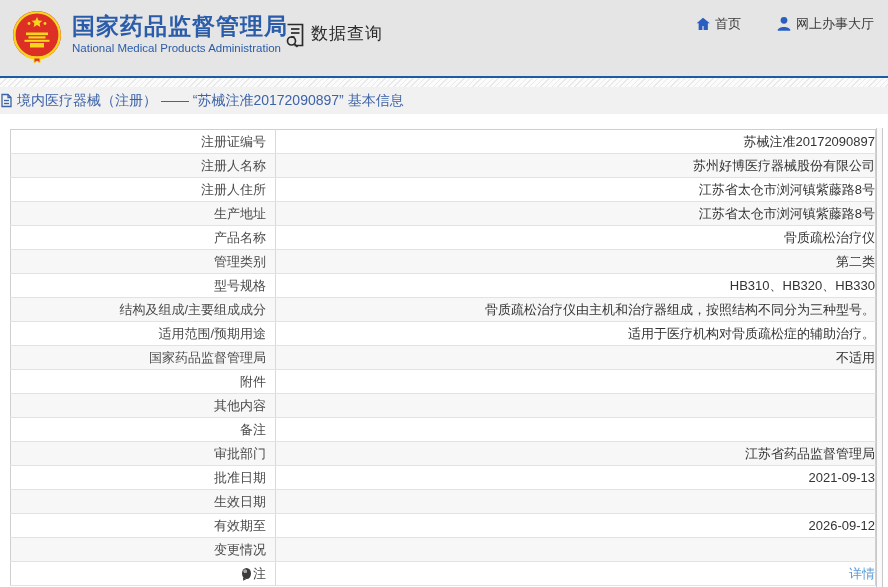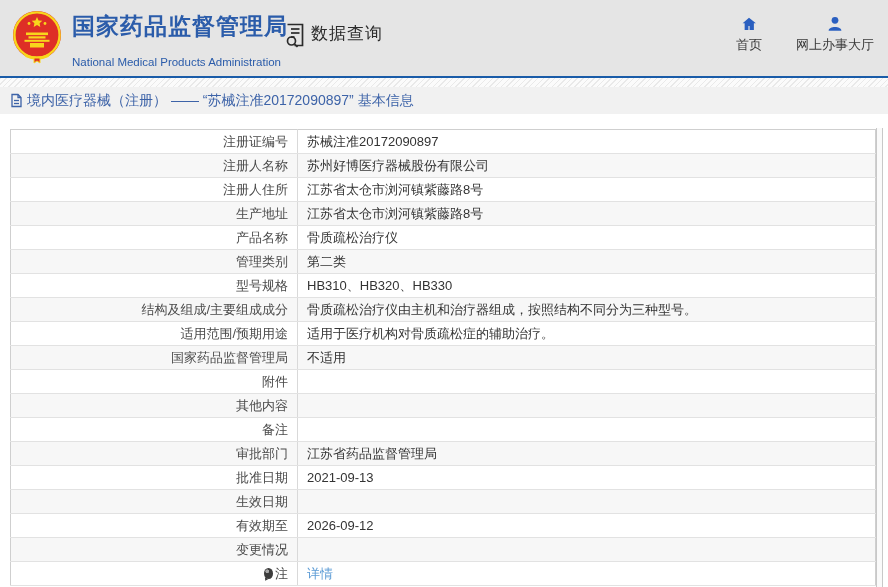--- a/index.html
+++ b/index.html
@@ -15,45 +15,45 @@
   }
   *{box-sizing:border-box;margin:0;padding:0;}
   html,body{width:888px;height:587px;overflow:hidden;background:#fff;
     font-family:"Liberation Sans","DejaVu Sans",sans-serif;color:#333;}
 
   
   .header{position:relative;height:76px;background:#e5e5e5;}
   .emblem{position:absolute;left:10px;top:9px;width:54px;height:56px;}
   .title-block{position:absolute;left:72px;top:13px;}
   .site-title{font-size:23px;font-weight:bold;color:var(--brand-blue);letter-spacing:1px;line-height:26px;}
-  .site-subtitle{font-size:11.5px;color:var(--brand-blue);margin-top:17px;}
+  .site-subtitle{font-size:11.5px;color:var(--brand-blue);margin-top:3px;}
   .section-label{position:absolute;left:283px;top:22px;display:flex;align-items:flex-start;gap:4px;}
   .section-label svg{width:24px;height:26px;}
   .section-text{font-size:17px;color:#2b2b2b;letter-spacing:1px;}
   .header-nav{position:absolute;right:14px;top:15px;display:flex;gap:34px;}
-  .nav-item{display:flex;flex-direction:column;align-items:center;gap:3px;text-decoration:none;cursor:pointer;}
+  .nav-item{display:flex;flex-direction:row;align-items:center;gap:3px;text-decoration:none;cursor:pointer;}
   .nav-item svg{width:18px;height:18px;}
   .nav-label{font-size:13px;color:#3a3a3a;}
 
   .header-rule{height:2px;background:var(--header-rule);}
   .hatch-strip{height:9px;background:repeating-linear-gradient(135deg,#e9e9e9 0 1px,#fbfbfb 1px 4px);}
 
   
-  .breadcrumb{height:27px;background:#f1f1f1;display:flex;align-items:center;padding-left:10px;gap:4px;}
+  .breadcrumb{height:27px;background:#f1f1f1;display:flex;align-items:center;gap:4px;}
   .breadcrumb svg{width:13px;height:15px;flex:0 0 auto;}
   .breadcrumb-text{font-size:14px;color:var(--breadcrumb-blue);}
 
   
   .table-area{position:relative;margin:15px 0 0 10px;width:866px;}
   table{width:100%;border-collapse:collapse;border:1px solid #cfcfcf;}
   tr{background:#fff;}
   tr.alt{background:var(--alt-row-bg);}
   th,td{height:24px;font-size:13px;font-weight:normal;line-height:15px;
-    border-bottom:1px solid #e2e2e2;vertical-align:middle;}
-  th{width:287px;text-align:right;padding-right:9px;color:#4a4a4a;border-right:1px solid var(--border);}
+    border-bottom:1px solid #e2e2e2;vertical-align:middle;text-align:right;}
+  th{width:265px;text-align:right;padding-right:9px;color:#4a4a4a;border-right:1px solid var(--border);}
   td{padding-left:9px;color:#333;}
   .detail-link{color:var(--link-blue);text-decoration:none;cursor:pointer;}
   .note-icon{display:inline-block;width:9px;height:11px;margin-right:2px;vertical-align:-1px;
     border-radius:50% 50% 48% 52%;
     background:radial-gradient(circle at 36% 30%,#a9a9a9 0 1.6px,#3c3c3c 2.2px);
     position:relative;}
   .note-icon::after{content:"";position:absolute;left:0px;bottom:-2px;width:0;height:0;
     border-left:2px solid transparent;border-right:2px solid transparent;border-top:3px solid #3c3c3c;
     transform:rotate(28deg);}
 

